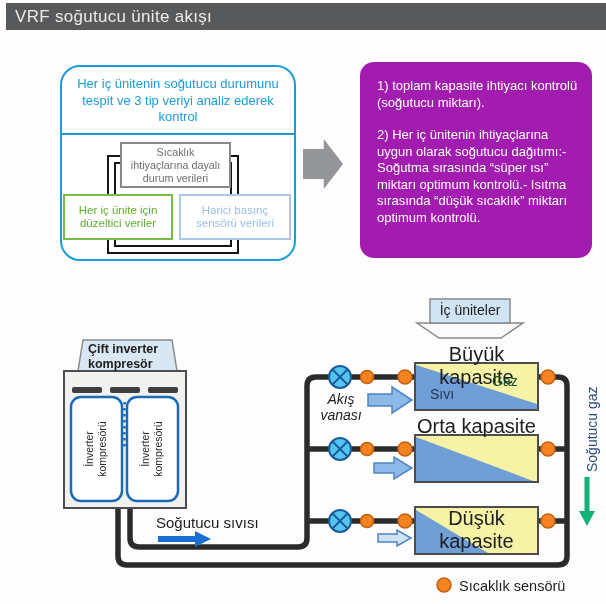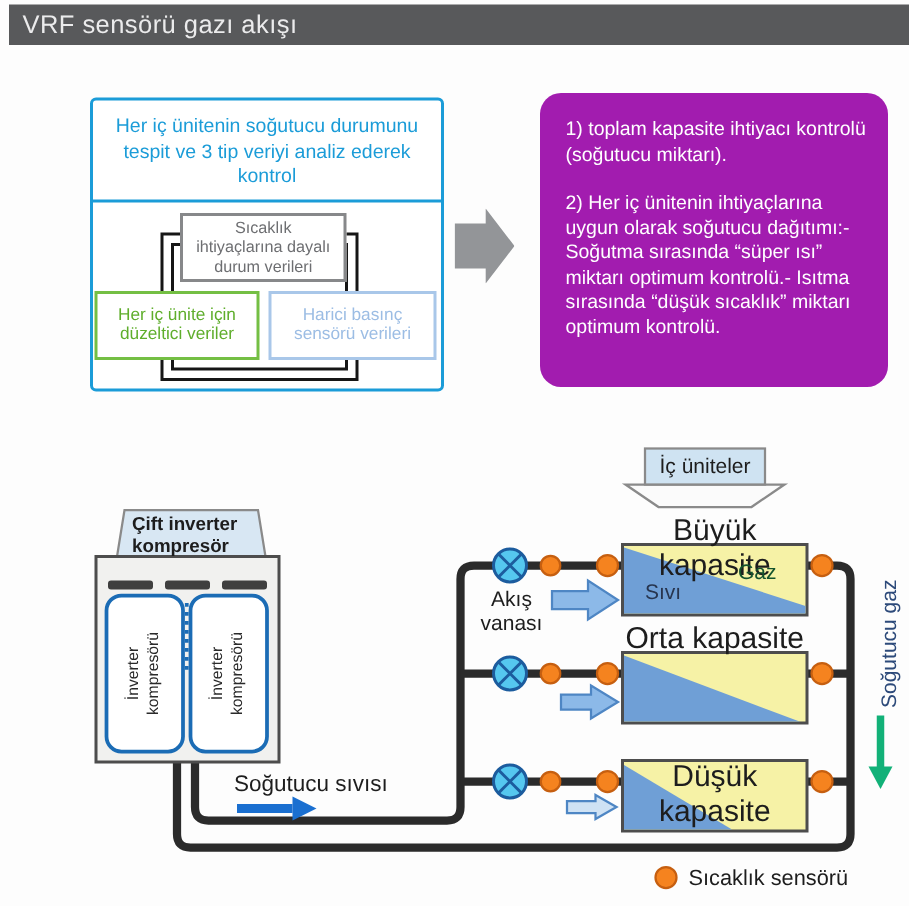--- a/index.html
+++ b/index.html
@@ -7,21 +7,21 @@
          font-family:"Liberation Sans",sans-serif;}
   .abs{position:absolute;}
   .pre{white-space:pre-line;}
 
   
   .titlebar{left:6px;top:3px;width:600px;height:27px;background:#58595b;z-index:3;}
   .titlebar .t{position:absolute;left:9px;top:4px;font-size:17px;color:#ebebec;letter-spacing:.3px;}
 
   
   .ctrlbox{left:60px;top:65px;width:232px;height:192px;background:#fff;border:2px solid #1b9cd8;
-           border-radius:4px;z-index:2;}
+           border-radius:20px;z-index:2;}
   .ctrlbox .head{position:absolute;left:4px;right:4px;top:9px;text-align:center;color:#1b9cd8;
                  font-size:13px;line-height:16.5px;}
   .ctrlbox .divider{position:absolute;left:0;right:0;top:66px;border-top:2px solid #1b9cd8;}
   .rect-outer{position:absolute;left:45px;top:88px;width:128px;height:95px;border:2.5px solid #161616;}
   .rect-inner{position:absolute;left:52px;top:95px;width:114px;height:81px;border:2.5px solid #161616;}
   .databox{position:absolute;background:#fff;text-align:center;display:flex;align-items:center;
            justify-content:center;font-size:10.8px;line-height:13px;}
   .box-gray{left:58px;top:75px;width:107px;height:42px;border:2px solid #87888a;color:#6d6e71;}
   .box-green{left:1px;top:127px;width:106px;height:42px;border:2px solid #74bf44;color:#5fae2c;font-size:11.5px;}
   .box-lblue{left:117px;top:127px;width:108px;height:42px;border:2px solid #a9c7e9;color:#9cbde4;font-size:11.5px;}
@@ -43,21 +43,21 @@
   .comp-vert{width:92px;height:26px;text-align:center;font-size:10.5px;line-height:12.5px;color:#2a2a2a;
              transform:rotate(-90deg);}
   svg{position:absolute;left:0;top:0;z-index:1;}
 </style>
 </head>
 <body>
 
 <div class="stage">
 
   <div class="abs titlebar">
-    <div class="t">VRF sensörü gazı akışı</div>
+    <div class="t">VRF soğutucu ünite akışı</div>
   </div>
 
   <div class="abs ctrlbox">
     <div class="head">Her iç ünitenin soğutucu durumunu tespit ve 3 tip veriyi analiz ederek kontrol</div>
     <div class="divider"></div>
     <div class="rect-outer"></div>
     <div class="rect-inner"></div>
     <div class="databox box-gray pre">Sıcaklık
 ihtiyaçlarına dayalı
 durum verileri</div>
@@ -162,21 +162,21 @@
   <div class="abs dtext comp-vert pre" style="left:106px;top:436px;">İnverter
 kompresörü</div>
 
   <div class="abs dtext cap-label" style="top:343px;">Büyük kapasite</div>
   <div class="abs dtext cap-label" style="top:415px;">Orta kapasite</div>
   <div class="abs dtext cap-label" style="top:507px;">Düşük kapasite</div>
 
   <div class="abs dtext" style="left:430px;top:386px;font-size:14px;color:#27354f;">Sıvı</div>
   <div class="abs dtext" style="left:492px;top:373px;font-size:14px;color:#14532d;">Gaz</div>
 
-  <div class="abs dtext pre" style="left:305px;top:391px;width:72px;text-align:center;font-size:14px;line-height:16px;">Akış
+  <div class="abs dtext pre" style="left:305px;top:391px;width:72px;text-align:center;font-size:14px;line-height:16px;font-style:italic;">Akış
 vanası</div>
 
   <div class="abs dtext" style="left:156px;top:514px;font-size:15px;">Soğutucu sıvısı</div>
 
   <div class="abs dtext vtext" style="left:584px;top:472px;font-size:14px;color:#2d4a7a;">Soğutucu gaz</div>
 
   <div class="abs dtext" style="left:459px;top:578px;font-size:14.5px;">Sıcaklık sensörü</div>
 </div>
 
 </body></html>

